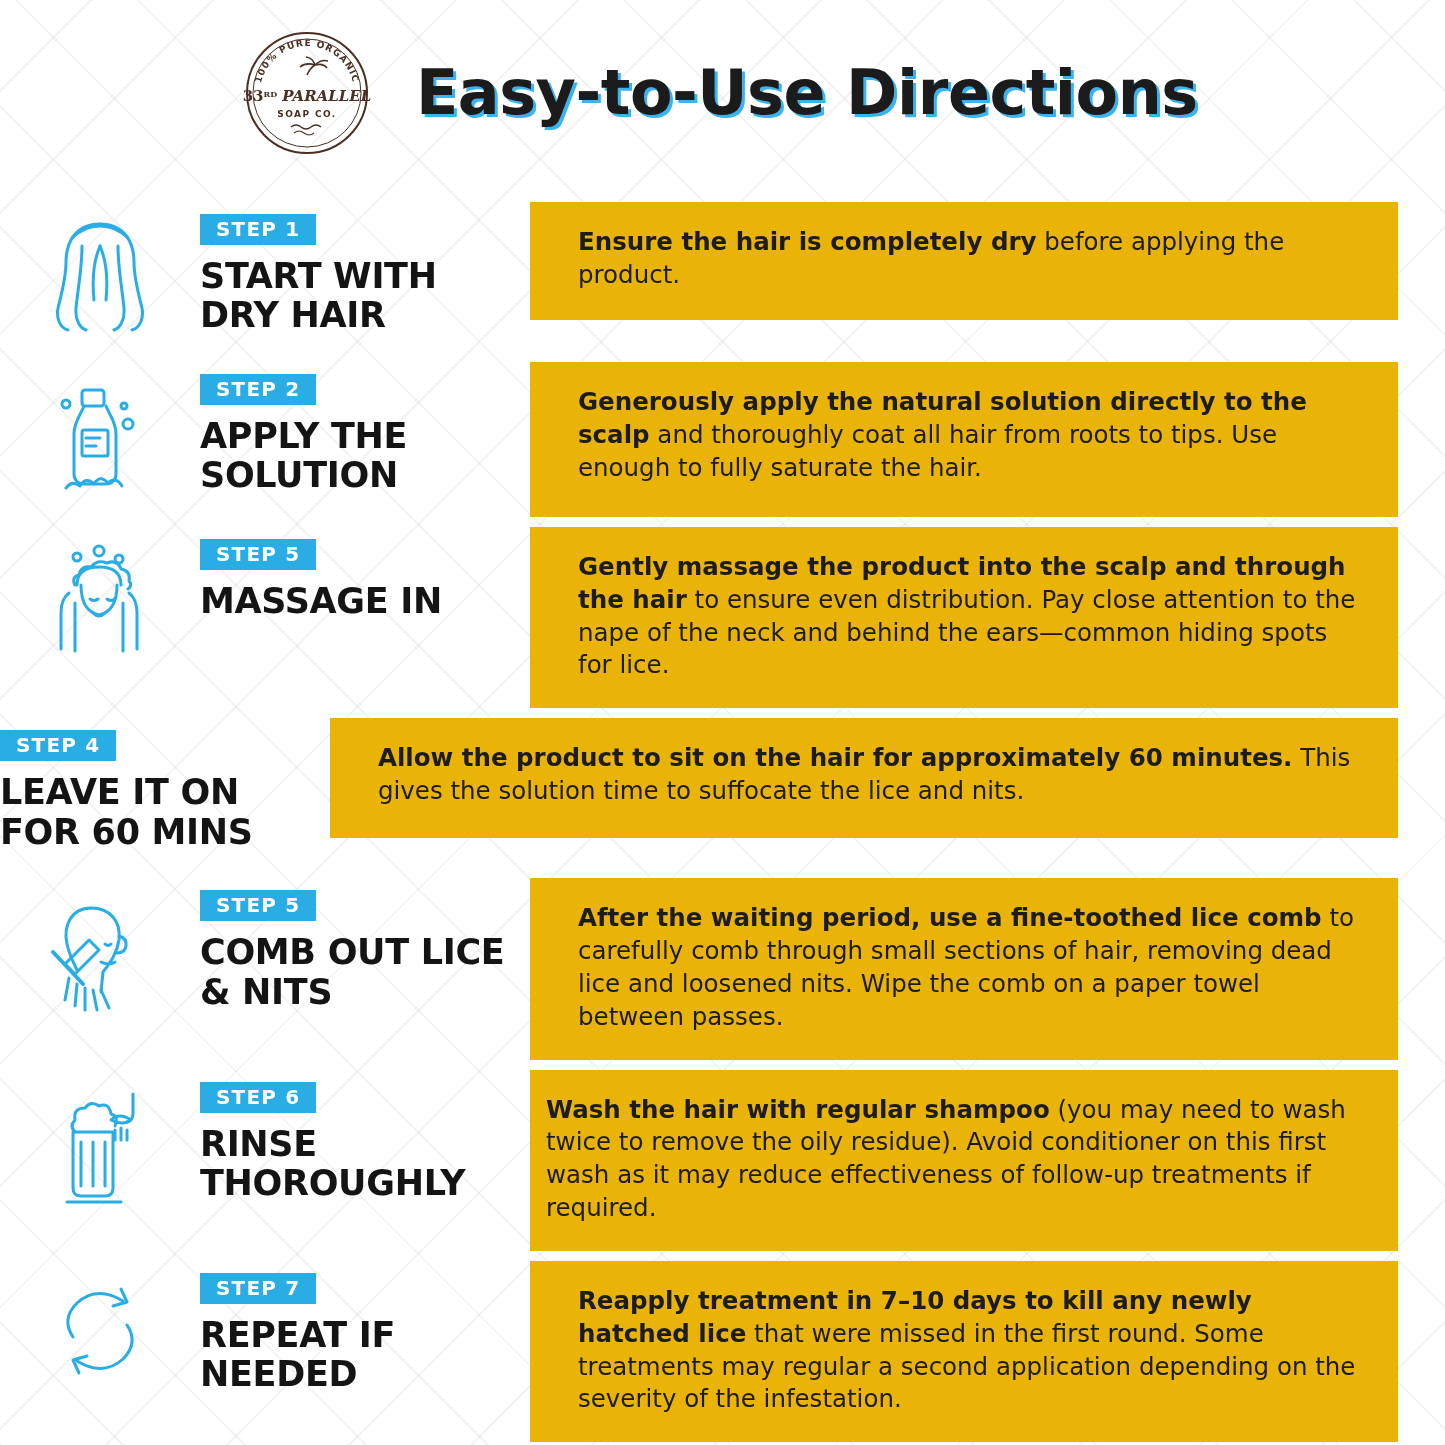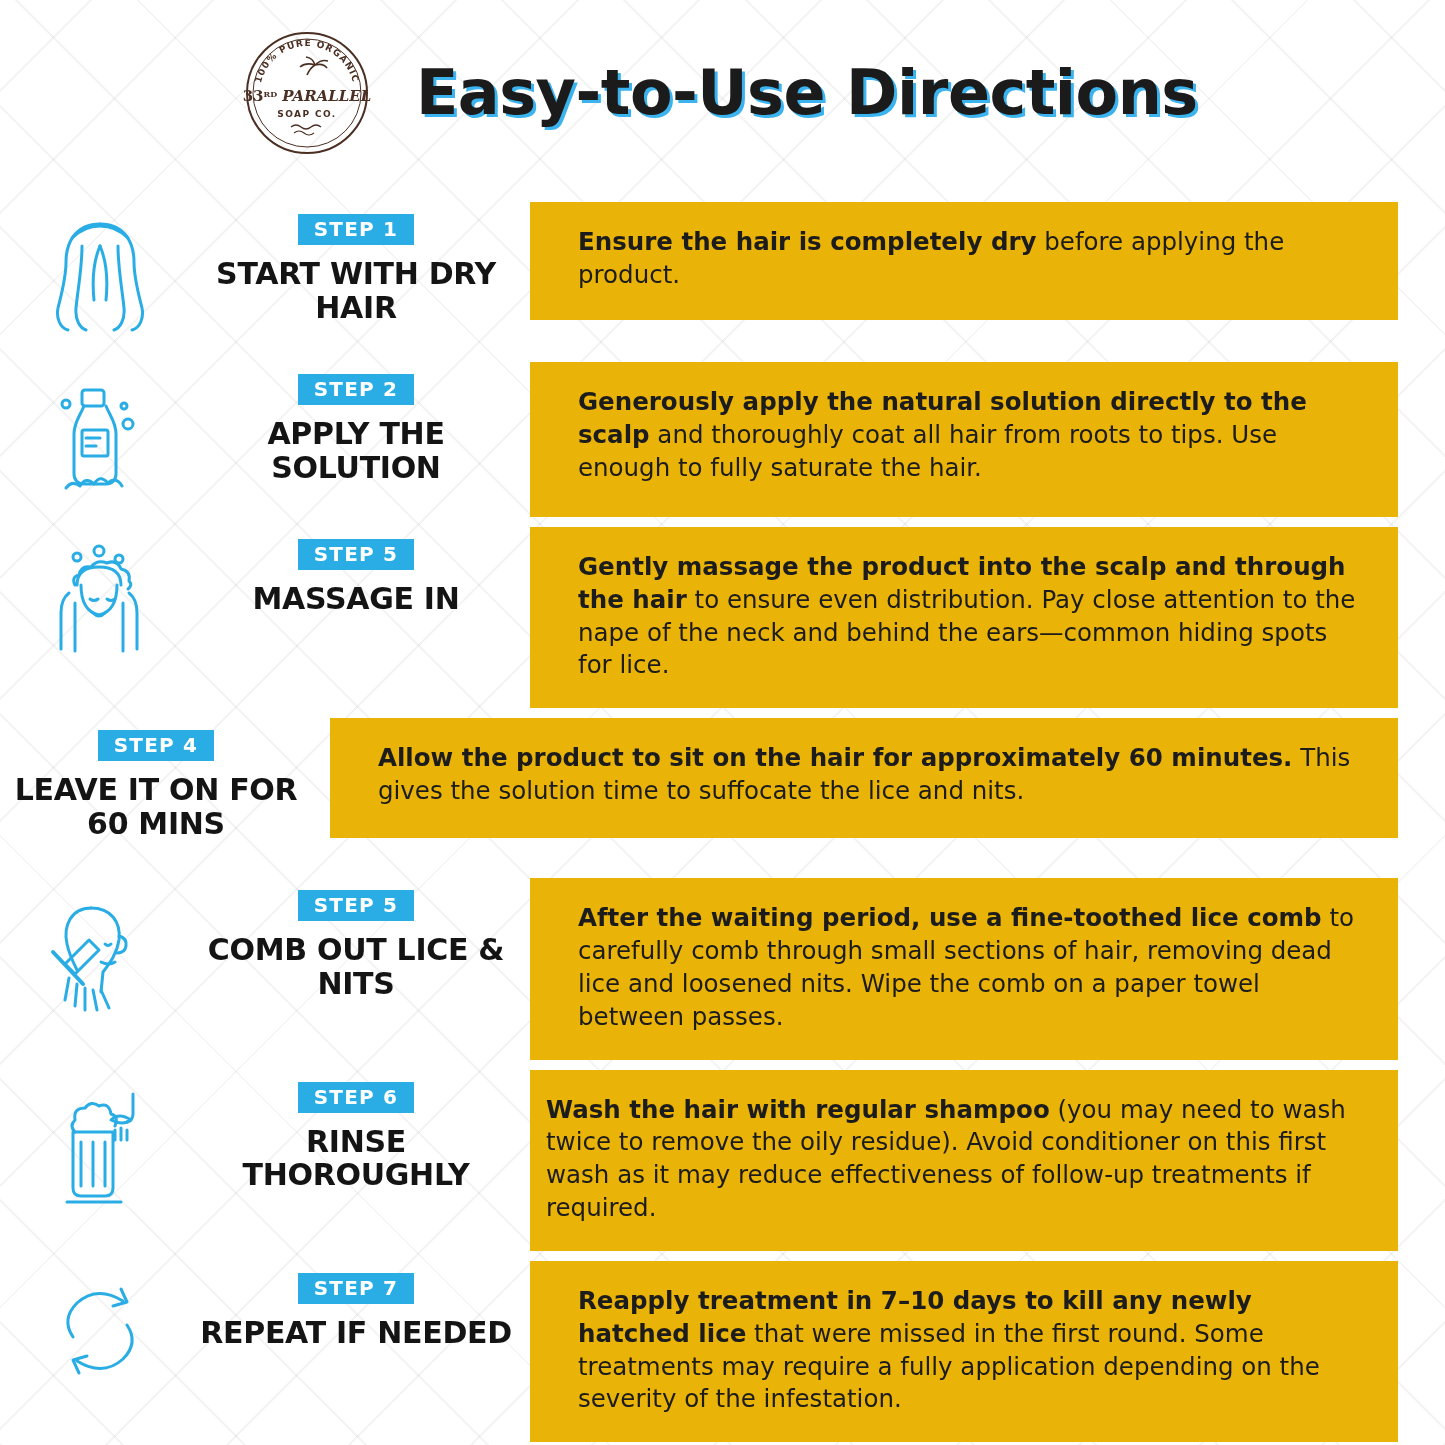--- a/index.html
+++ b/index.html
@@ -75,38 +75,38 @@
     justify-content: center;
     align-items: center;
     padding-top: 14px;
   }
   .icon-cell svg {
     display: block;
   }
   .label-cell {
     width: 330px;
     flex: 0 0 330px;
-    text-align: center;
+    text-align: left;
     padding-right: 18px;
     box-sizing: border-box;
     padding-top: 12px;
   }
   .badge {
     display: inline-block;
     background: #29ade4;
     color: #ffffff;
     font-weight: bold;
     font-size: 20px;
     letter-spacing: 1.2px;
     padding: 5px 16px 6px 16px;
     line-height: 1;
   }
   .step-title {
     font-weight: bold;
-    font-size: 30px;
+    font-size: 35px;
     line-height: 1.12;
     color: #141414;
     margin-top: 12px;
     letter-spacing: -0.3px;
     text-transform: uppercase;
   }
   .desc-cell {
     flex: 1 1 auto;
     margin-right: 47px;
   }
@@ -307,19 +307,19 @@
           <path d="M36 86 q26 16 46 -2 q16 -16 4 -34"></path>
           <path d="M38 98 l-6 -13 l14 -4"></path>
         </svg>
       </div>
       <div class="label-cell">
         <div class="badge">STEP 7</div>
         <div class="step-title">REPEAT IF NEEDED</div>
       </div>
       <div class="desc-cell">
         <div class="desc-box">
-          <b>Reapply treatment in 7–10 days to kill any newly hatched lice</b><span> that were missed in the first round. Some treatments may require a fully application depending on the severity of the infestation.</span>
+          <b>Reapply treatment in 7–10 days to kill any newly hatched lice</b><span> that were missed in the first round. Some treatments may regular a second application depending on the severity of the infestation.</span>
         </div>
       </div>
     </div>
 
   </div>
 </div>
 
 </body></html>

